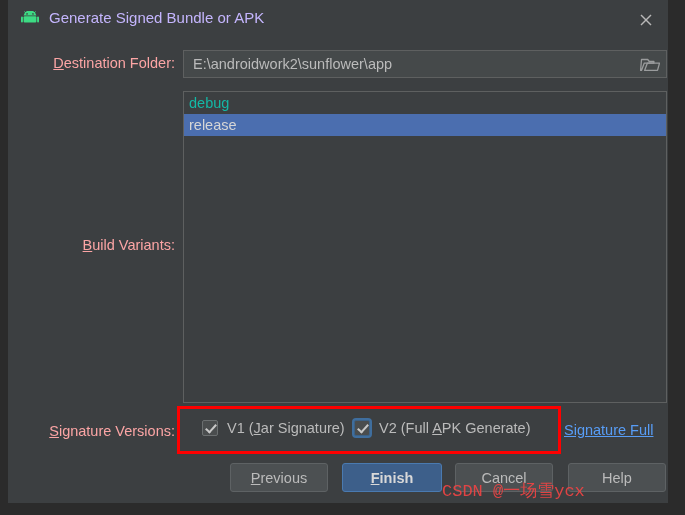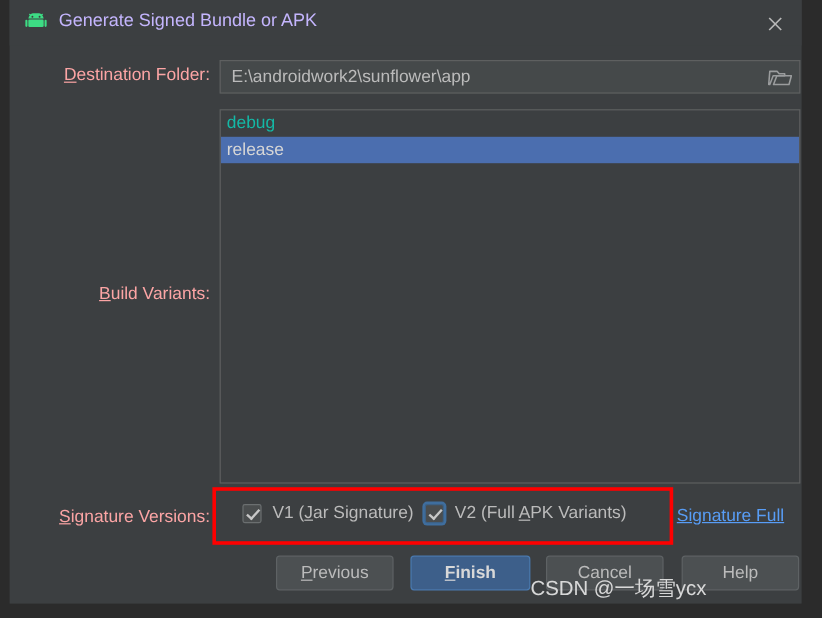--- a/index.html
+++ b/index.html
@@ -236,24 +236,25 @@
   .btn-finish   { left: 334px; top: 463px; width: 100px; }
   .btn-cancel   { left: 447px; top: 463px; width: 98px; }
   .btn-help     { left: 560px; top: 463px; width: 98px; }
 
   
   .watermark {
     position: absolute;
     left: 442px;
     top: 479px;
     font-size: 17px;
-    color: #e5e5e5;
+    color: #ef4444;
     opacity: 0.92;
     white-space: nowrap;
     pointer-events: none;
+    font-family: Liberation Mono, monospace;
   }
 </style>
 </head>
 <body>
 
 <div class="screen">
 
   <div class="dialog">
 
     <div class="titlebar">
@@ -299,21 +300,21 @@
 
     <div class="lbl sig-label"><span class="mn">S</span><span>ignature Versions:</span></div>
 
     <label class="cb-wrap cb-v1">
       <span class="cbox"></span>
       <span class="cb-text"><span>V1 (</span><span class="mn">J</span><span>ar Signature)</span></span>
     </label>
 
     <label class="cb-wrap cb-v2">
       <span class="cbox focused"></span>
-      <span class="cb-text"><span>V2 (Full </span><span class="mn">A</span><span>PK Variants)</span></span>
+      <span class="cb-text"><span>V2 (Full </span><span class="mn">A</span><span>PK Generate)</span></span>
     </label>
 
     <span class="sig-help">Signature Full</span>
 
     <div class="red-box"></div>
 
     <div class="btn btn-previous">
         <span class="mn">P</span>
         <span>revious</span>
       </div>

